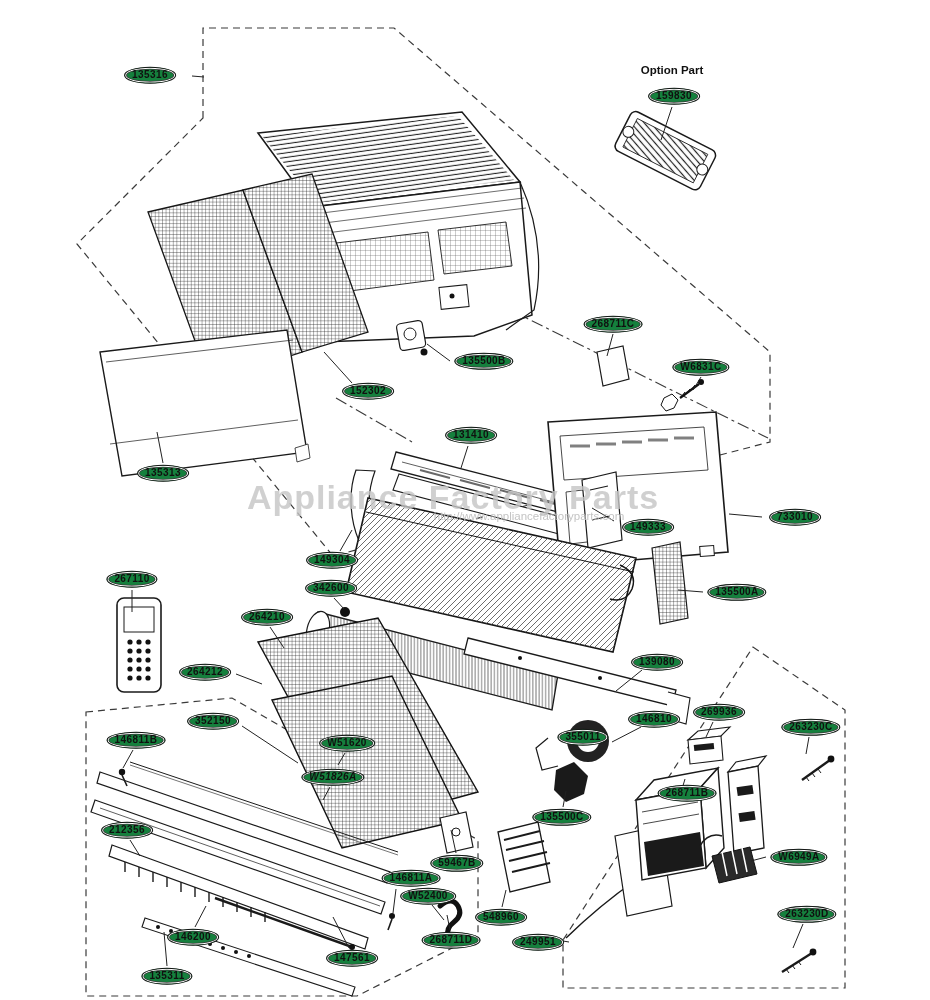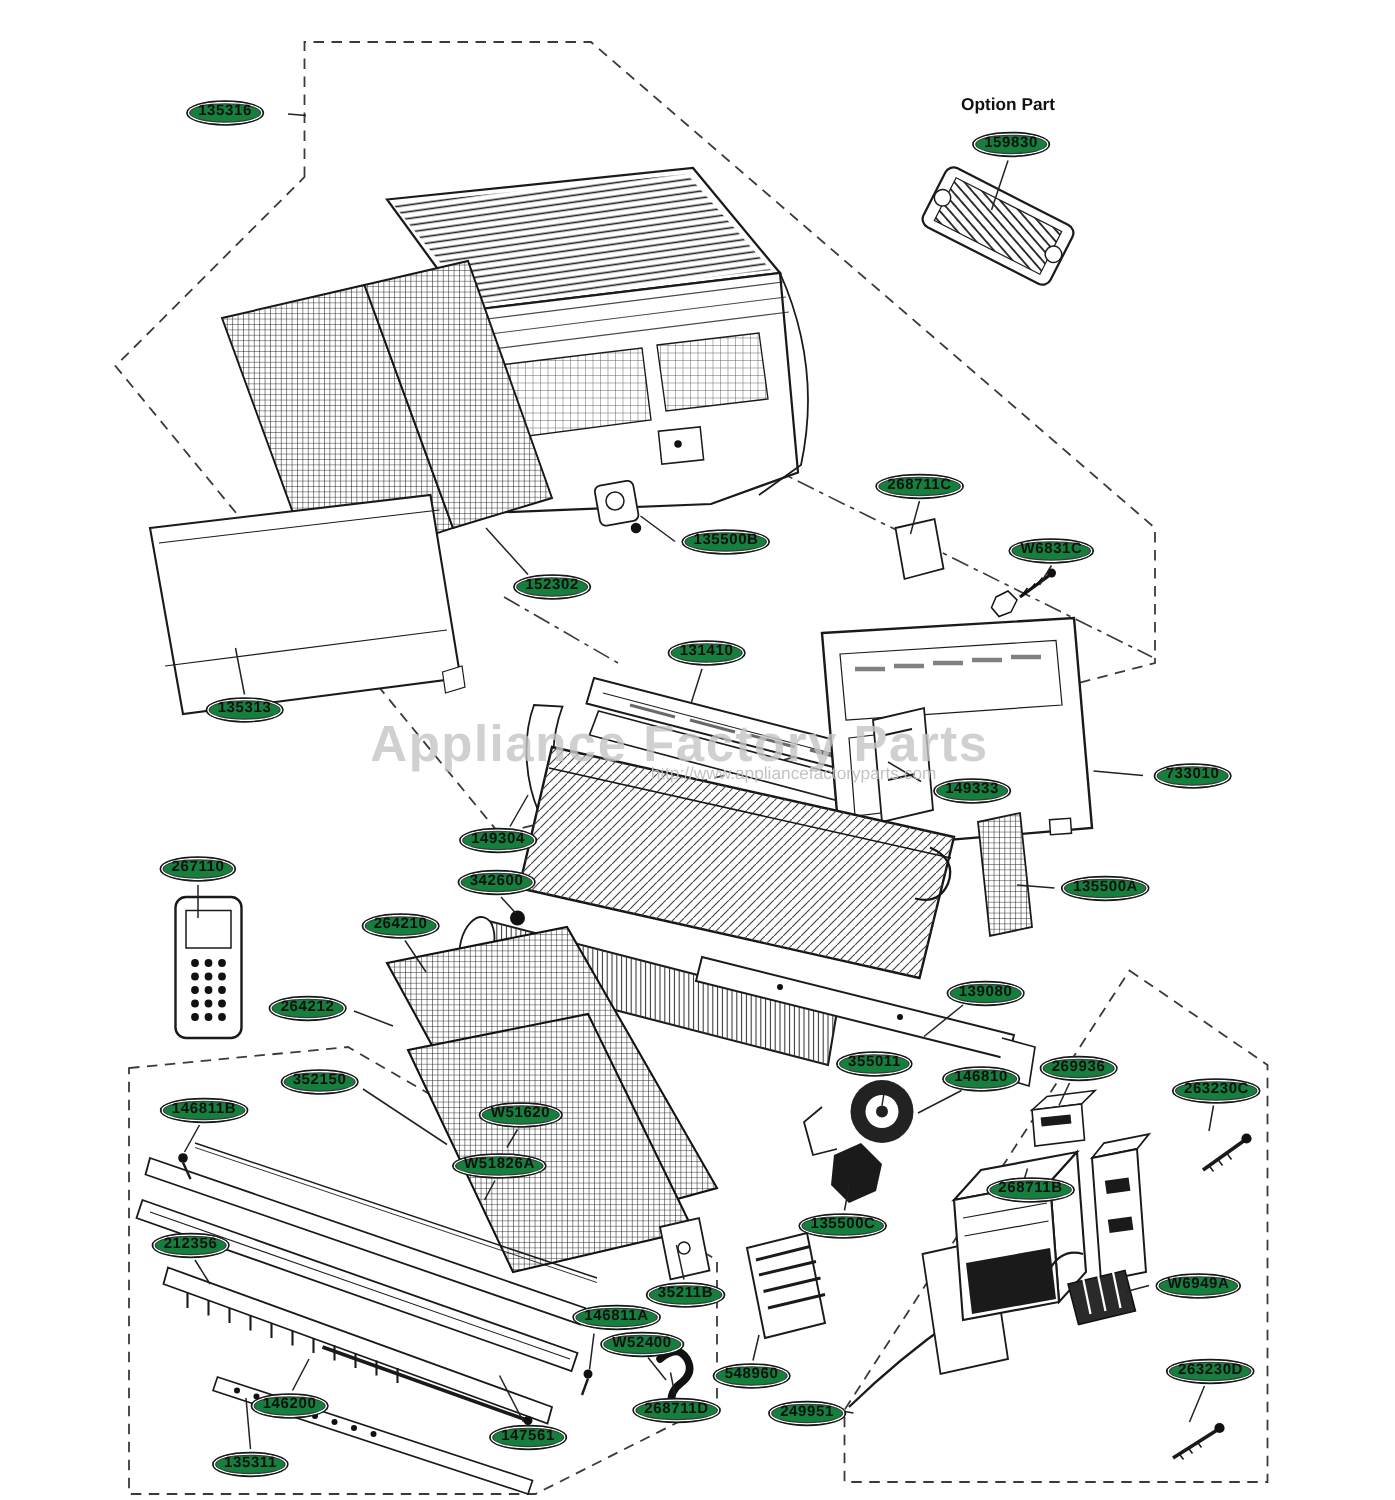--- a/index.html
+++ b/index.html
@@ -324,30 +324,30 @@
       <div class="part-label" style="left: 795px; top: 517px;">733010</div>
       <div class="part-label" style="left: 737px; top: 592px;">135500A</div>
       <div class="part-label" style="left: 132px; top: 579px;">267110</div>
       <div class="part-label" style="left: 332px; top: 560px;">149304</div>
       <div class="part-label" style="left: 331px; top: 588px;">342600</div>
       <div class="part-label" style="left: 267px; top: 617px;">264210</div>
       <div class="part-label" style="left: 205px; top: 672px;">264212</div>
       <div class="part-label" style="left: 213px; top: 721px;">352150</div>
       <div class="part-label" style="left: 136px; top: 740px;">146811B</div>
       <div class="part-label" style="left: 347px; top: 743px;">W51620</div>
-      <div class="part-label" style="left: 333px; top: 777px;">W51826A</div>
+      <div class="part-label" style="left: 333px; top: 777px; font-style: italic;">W51826A</div>
       <div class="part-label" style="left: 127px; top: 830px;">212356</div>
       <div class="part-label" style="left: 193px; top: 937px;">146200</div>
       <div class="part-label" style="left: 167px; top: 976px;">135311</div>
       <div class="part-label" style="left: 352px; top: 958px;">147561</div>
-      <div class="part-label" style="left: 457px; top: 863px;">35211B</div>
+      <div class="part-label" style="left: 457px; top: 863px;">59467B</div>
       <div class="part-label" style="left: 411px; top: 878px;">146811A</div>
       <div class="part-label" style="left: 428px; top: 896px;">W52400</div>
       <div class="part-label" style="left: 657px; top: 662px;">139080</div>
-      <div class="part-label" style="left: 583px; top: 709px;">355011</div>
+      <div class="part-label" style="left: 583px; top: 737px;">355011</div>
       <div class="part-label" style="left: 654px; top: 719px;">146810</div>
       <div class="part-label" style="left: 719px; top: 712px;">269936</div>
       <div class="part-label" style="left: 687px; top: 793px;">268711B</div>
       <div class="part-label" style="left: 811px; top: 727px;">263230C</div>
       <div class="part-label" style="left: 562px; top: 817px;">135500C</div>
       <div class="part-label" style="left: 799px; top: 857px;">W6949A</div>
       <div class="part-label" style="left: 807px; top: 914px;">263230D</div>
       <div class="part-label" style="left: 501px; top: 917px;">548960</div>
       <div class="part-label" style="left: 451px; top: 940px;">268711D</div>
       <div class="part-label" style="left: 538px; top: 942px;">249951</div>

